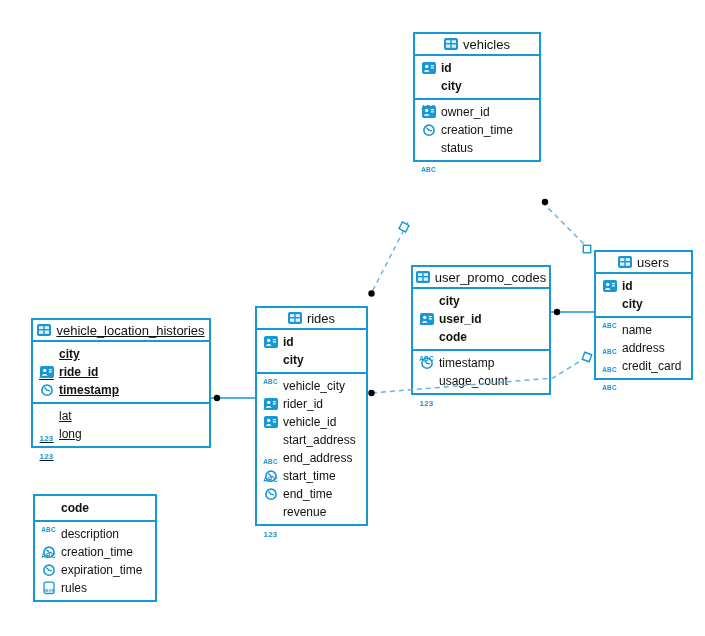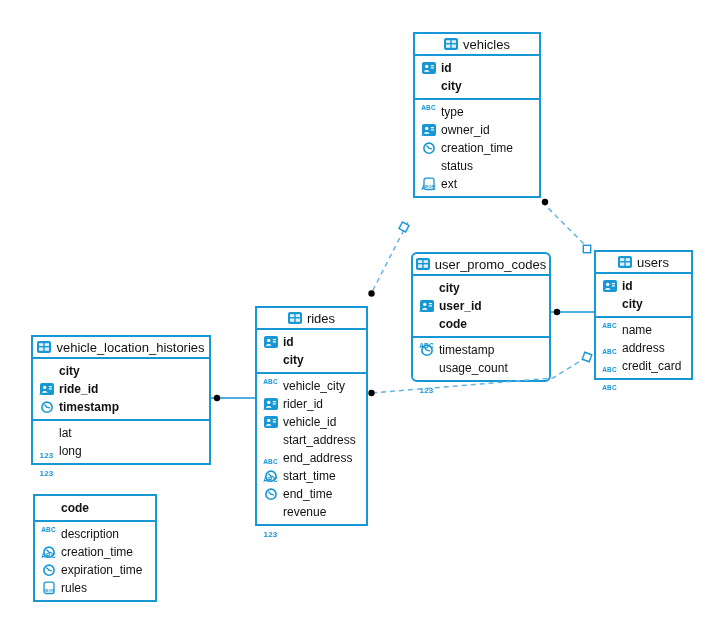--- a/index.html
+++ b/index.html
@@ -30,24 +30,24 @@
     font-size:12px;white-space:nowrap;
   }
   .f-icon{width:17px;min-width:17px;display:inline-flex;align-items:center;justify-content:center;}
   .tbl-icon{display:inline-flex;align-items:center;}
   .txt-icon{color:#1797d3;font-weight:800;font-size:6.5px;letter-spacing:.2px;line-height:1;margin-top:45px;}
   .txt-icon.num{font-size:8px;font-weight:700;}
   
   #overlay{position:absolute;left:0;top:0;z-index:5;pointer-events:none;}
   
   #table-vehicles{left:413px;top:32px;width:128px;}
-  #table-user_promo_codes{left:411px;top:252px;width:140px;border-radius:6px;}
+  #table-user_promo_codes{left:411px;top:265px;width:140px;}
   #table-users{left:594px;top:250px;width:99px;}
   #table-rides{left:255px;top:306px;width:113px;}
-  #table-vehicle_location_histories{left:31px;top:335px;width:180px;}
+  #table-vehicle_location_histories{left:31px;top:318px;width:180px;text-decoration:underline;}
   #table-promo_codes{left:33px;top:494px;width:124px;}
 </style>
 </head>
 <body>
 
 <div id="canvas">
 
   <svg id="overlay" width="705" height="636" viewBox="0 0 705 636">
 
     <g>
@@ -108,26 +108,20 @@
         <div class="erd-row">
           <span class="f-icon">
             <span class="txt-icon">ABC</span>
           </span>
           <span>city</span>
         </div>
       </div>
     <div class="erd-rows body">
         <div class="erd-row">
           <span class="f-icon">
-            <span class="txt-icon">ABC</span>
-          </span>
-          <span>type</span>
-        </div>
-        <div class="erd-row">
-          <span class="f-icon">
             <svg width="14" height="12" viewBox="0 0 14 12">
               <rect width="14" height="12" rx="2" fill="#1797d3"></rect>
               <circle cx="4.7" cy="4.4" r="1.7" fill="#fff"></circle>
               <path d="M1.9 9.7 C2.5 7.5 6.9 7.5 7.5 9.7 Z" fill="#fff"></path>
               <rect x="8.7" y="2.9" width="3.3" height="1.3" rx="0.6" fill="#fff"></rect>
               <rect x="8.7" y="5.2" width="3.3" height="1.3" rx="0.6" fill="#fff"></rect>
             </svg>
           </span>
           <span>owner_id</span>
         </div>
@@ -138,29 +132,20 @@
               <path d="M7 7.2 L4.9 5.0 M7 7.2 L9.4 7.9" stroke="#1797d3" stroke-width="1.4" stroke-linecap="round" fill="none"></path>
             </svg>
           </span>
           <span>creation_time</span>
         </div>
         <div class="erd-row">
           <span class="f-icon">
             <span class="txt-icon">ABC</span>
           </span>
           <span>status</span>
-        </div>
-        <div class="erd-row">
-          <span class="f-icon">
-            <svg width="14" height="14" viewBox="0 0 14 14">
-              <rect x="2" y="1.2" width="10" height="11.3" rx="2" fill="#fff" stroke="#1797d3" stroke-width="1.3"></rect>
-              <text x="7" y="10.6" font-size="3.9" font-weight="bold" text-anchor="middle" fill="#1797d3" font-family="Liberation Sans, sans-serif">JSON</text>
-            </svg>
-          </span>
-          <span>ext</span>
         </div>
       </div>
   </div>
 
   <div class="erd-table" id="table-user_promo_codes">
     <div class="erd-header">
       <span class="tbl-icon">
           <svg width="14" height="12" viewBox="0 0 14 12">
             <rect width="14" height="12" rx="2" fill="#1797d3"></rect>
             <rect x="2" y="2.2" width="4.3" height="2.8" fill="#ddeffa"></rect>

